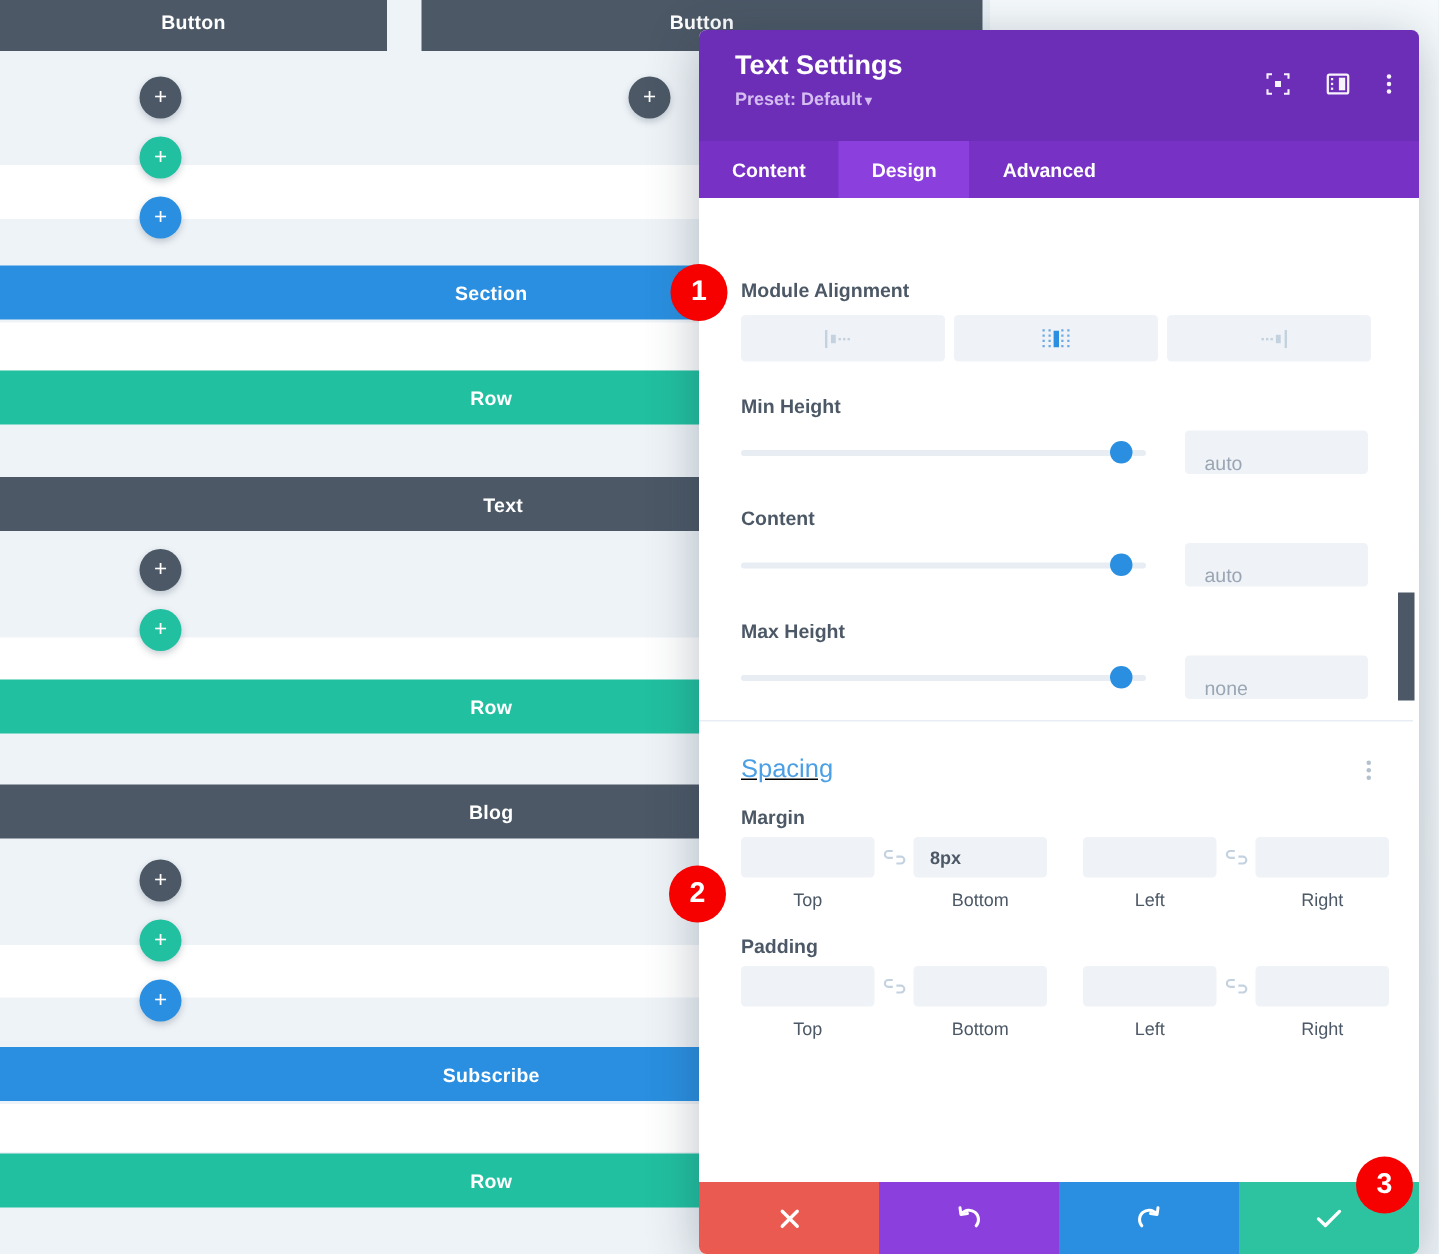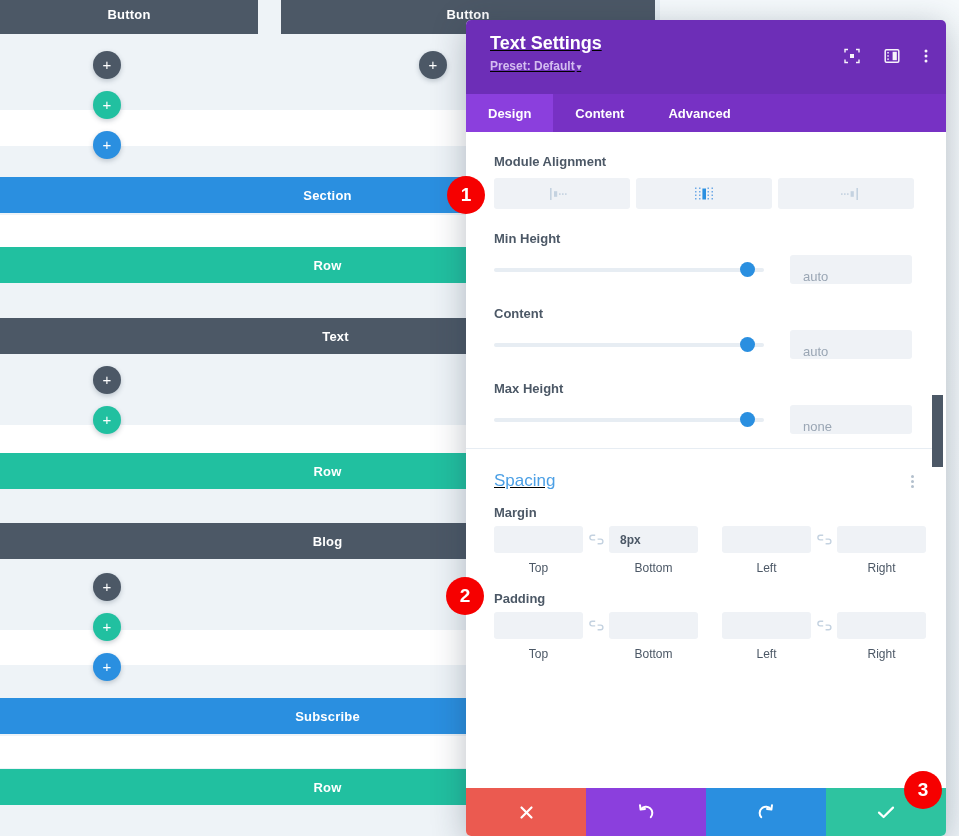--- a/index.html
+++ b/index.html
@@ -48,39 +48,40 @@
     position:absolute;left:466px;top:20px;width:480px;height:816px;
     background:#ffffff;
     border-radius:5px;
     box-shadow:0 6px 34px rgba(30,45,65,.30);
     overflow:hidden;
     display:flex;flex-direction:column;
   }
   #modal-head{
     background:#6c2eb9;background:#6d2eb7;
     padding:12px 22px 0 24px;height:74px;box-sizing:border-box;
-    position:relative;flex:none;text-decoration:underline;
+    position:relative;flex:none;
   }
   #modal-title{color:#fff;font-size:18px;font-weight:bold;line-height:22px;margin:0;}
   #modal-preset{color:#d4bdf0;font-size:12px;font-weight:bold;margin-top:5px;line-height:14px;}
   #modal-preset .caret{font-size:9px;margin-left:2px;}
   #head-icons{position:absolute;right:18px;top:28px;display:flex;align-items:center;gap:24px;}
   .hicon{opacity:.95;display:flex;align-items:center;justify-content:center;}
 
   #tabs{display:flex;background:#7731c4;height:38px;flex:none;}
   .tab{
     height:38px;display:flex;align-items:center;justify-content:center;
     color:#fff;font-size:13px;font-weight:bold;padding:0 22px;box-sizing:border-box;
     cursor:pointer;
   }
   .tab.active{background:#8b3fdd;}
 
   #modal-body{
     flex:1;overflow:hidden;position:relative;background:#fff;
     padding:0 0 4px 0;
+    margin-top:32px;
   }
   #body-scroll{position:absolute;inset:0;padding:22px 32px 10px 28px;box-sizing:border-box;}
 
   .field-label{
     color:#4c5866;font-size:13px;font-weight:bold;margin:0 0 9px 0;
   }
   .grp{margin-bottom:22px;}
 
   
   .align-row{display:flex;gap:6px;}
@@ -254,22 +255,22 @@
         <svg width="4" height="16" viewBox="0 0 4 16">
           <circle cx="2" cy="3" r="1.5" fill="#fff"></circle>
           <circle cx="2" cy="8" r="1.5" fill="#fff"></circle>
           <circle cx="2" cy="13" r="1.5" fill="#fff"></circle>
         </svg>
       </span>
     </div>
   </div>
 
   <div id="tabs">
+    <div class="tab">Content</div>
     <div class="tab active">Design</div>
-    <div class="tab">Content</div>
     <div class="tab">Advanced</div>
   </div>
 
   <div id="modal-body">
     <div id="body-scroll">
 
       <div class="grp">
         <div class="field-label">Module Alignment</div>
         <div class="align-row">
           <div class="align-btn">

